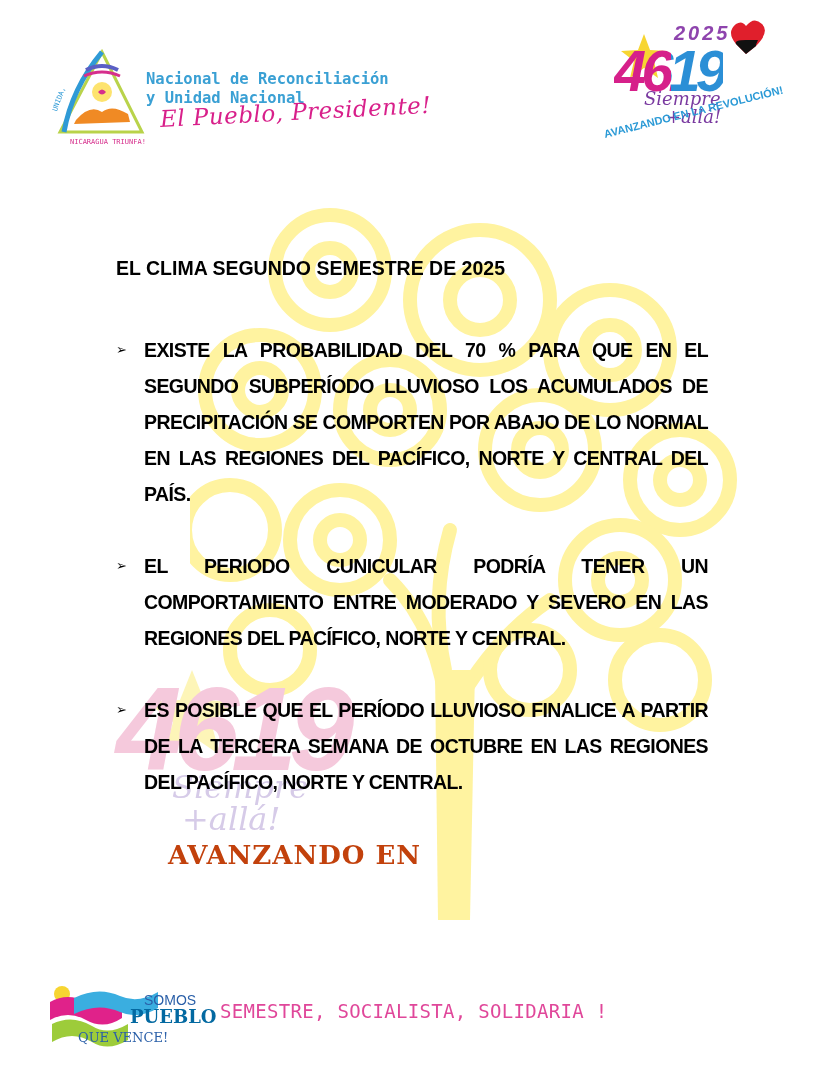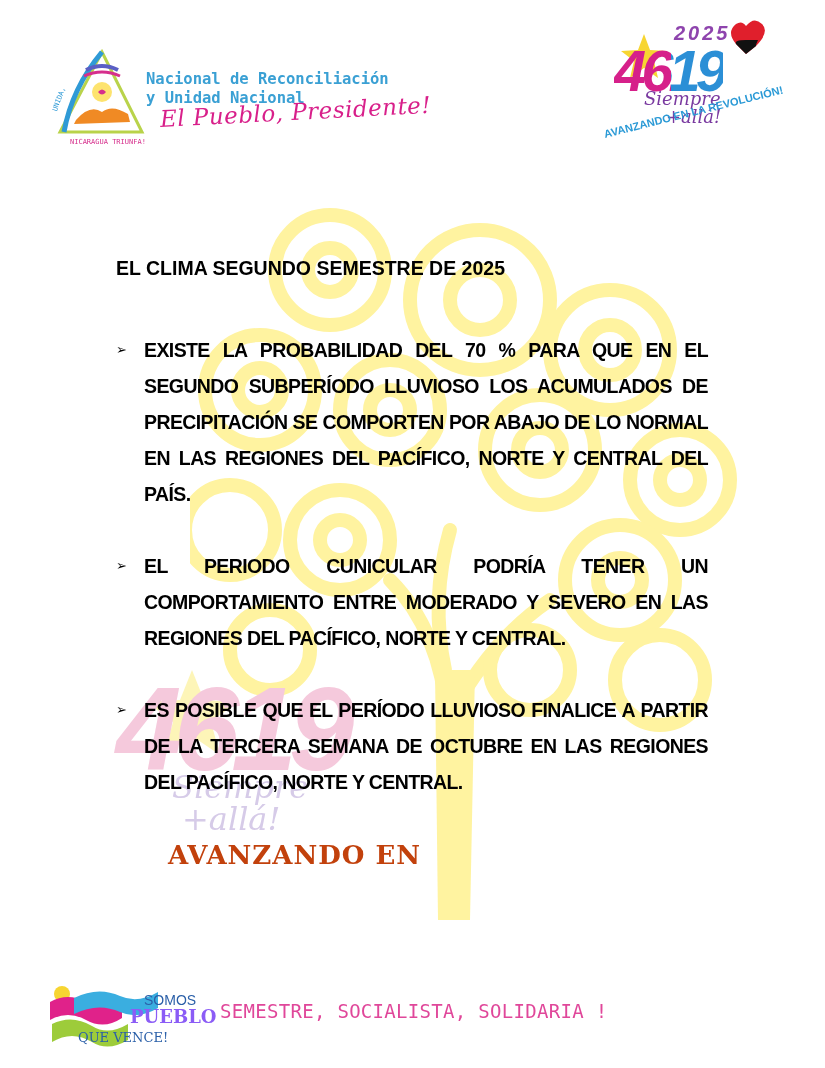--- a/index.html
+++ b/index.html
@@ -130,19 +130,19 @@
 
   <div class="footer">
     <div class="somos-logo">
       <svg width="150" height="70" viewBox="0 0 150 70" style="position:absolute;left:0;top:0;">
         <circle cx="14" cy="10" r="8" fill="#f7d531"></circle>
         <path d="M2 18 Q20 8 38 18 Q56 28 74 16 L74 34 Q56 46 38 36 Q20 26 2 36 Z" fill="#e0228a"></path>
         <path d="M26 14 Q50 2 72 12 Q90 20 110 8 L110 24 Q90 36 72 28 Q50 18 26 30 Z" fill="#3aaee0"></path>
         <path d="M4 40 Q24 30 44 42 Q60 52 80 40 L80 56 Q60 68 44 58 Q24 46 4 58 Z" fill="#9dcc3a"></path>
       </svg>
       <div style="position:absolute;left:96px;top:8px;font-family:'Liberation Sans',sans-serif;font-size:14px;color:#2a5fa8;">SOMOS</div>
-      <div style="position:absolute;left:82px;top:22px;font-family:'DejaVu Serif',serif;font-weight:bold;font-size:18px;color:#8b5cf6;">PUEBLO</div>
+      <div style="position:absolute;left:82px;top:22px;font-family:'DejaVu Serif',serif;font-weight:bold;font-size:18px;color:#0369a1;">PUEBLO</div>
       <div style="position:absolute;left:30px;top:46px;font-family:'DejaVu Serif',serif;font-size:13px;color:#2a5fa8;">QUE VENCE!</div>
     </div>
     <div class="footer-line2">SEMESTRE, SOCIALISTA, SOLIDARIA !</div>
   </div>
 
 </div>
 
 </body></html>

